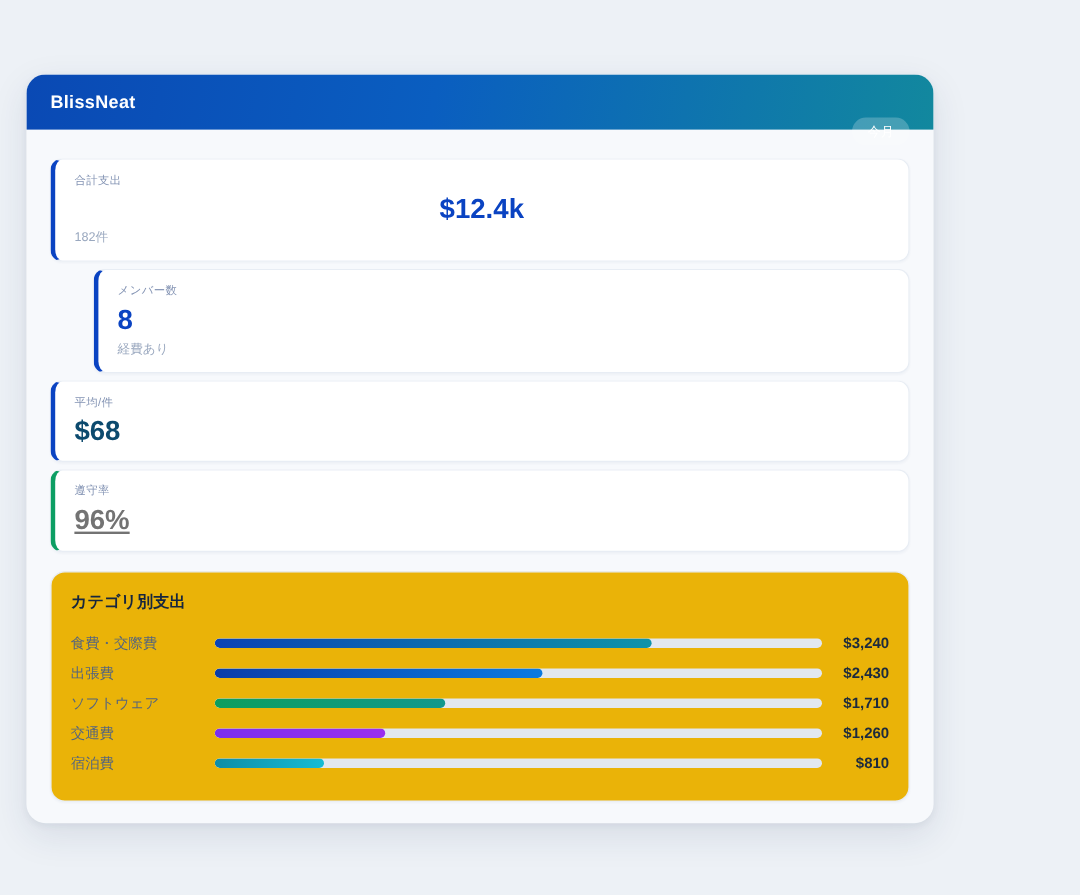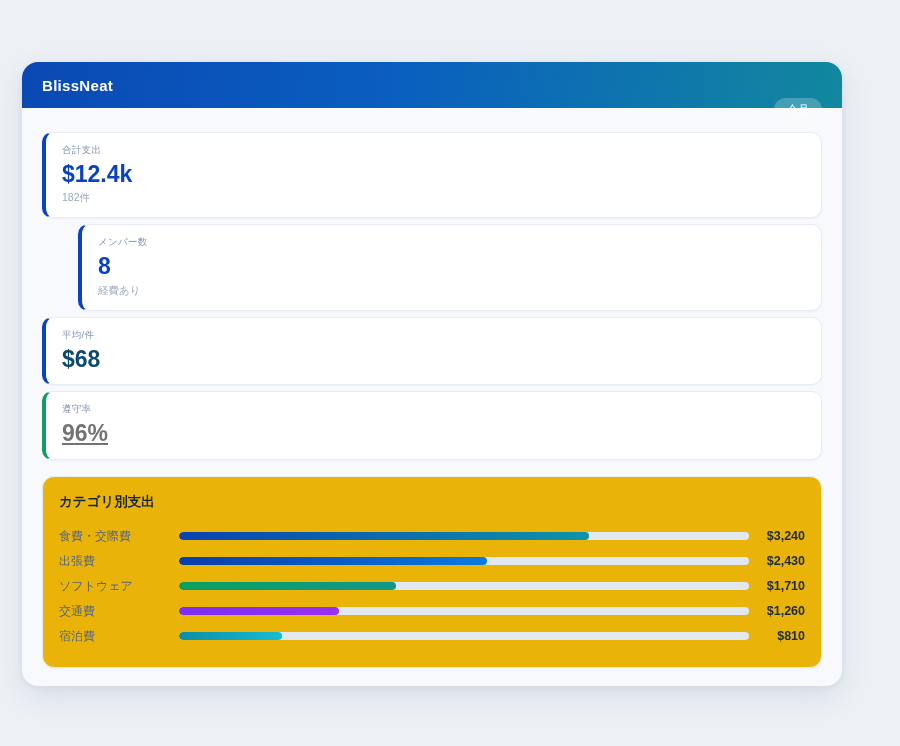--- a/index.html
+++ b/index.html
@@ -6,21 +6,21 @@
   html, body { width: 900px; height: 746px; }
   body {
     background: #edf1f6;
     font-family: "Liberation Sans", "DejaVu Sans", sans-serif;
     position: relative;
     overflow: hidden;
   }
   .panel {
     position: absolute;
     left: 22px; top: 62px;
-    width: 820px; height: 624px;
+    width: 756px; height: 624px;
     background: #f7f9fc;
     border-radius: 16px;
     box-shadow: 0 10px 30px rgba(30,50,90,0.10), 0 2px 6px rgba(30,50,90,0.06);
     overflow: hidden;
   }
   .app-header {
     height: 46px;
     background: linear-gradient(100deg, #0a49b4 0%, #0a5ec0 45%, #12889e 100%);
     display: flex;
     align-items: center;
@@ -125,21 +125,21 @@
 <div class="panel">
   <div class="app-header">
     <div class="app-title">BlissNeat</div>
     <button class="period-badge">今月</button>
   </div>
 
   <div class="content">
 
     <div class="stat-card" style="border-left-color: rgb(10, 67, 194);">
       <div class="stat-label">合計支出</div>
-      <div class="stat-value" style="color: rgb(10, 67, 194);">$12.4k</div>
+      <div class="stat-value" style="color: rgb(10, 67, 194); text-align: center;">$12.4k</div>
       <div class="stat-sub">182件</div>
     </div>
 
     <div class="stat-card" style="border-left-color: rgb(10, 67, 194); margin-left: 36px;">
       <div class="stat-label">メンバー数</div>
       <div class="stat-value" style="color: rgb(10, 67, 194);">8</div>
       <div class="stat-sub">経費あり</div>
     </div>
 
     <div class="stat-card" style="border-left-color: rgb(10, 67, 194);">

